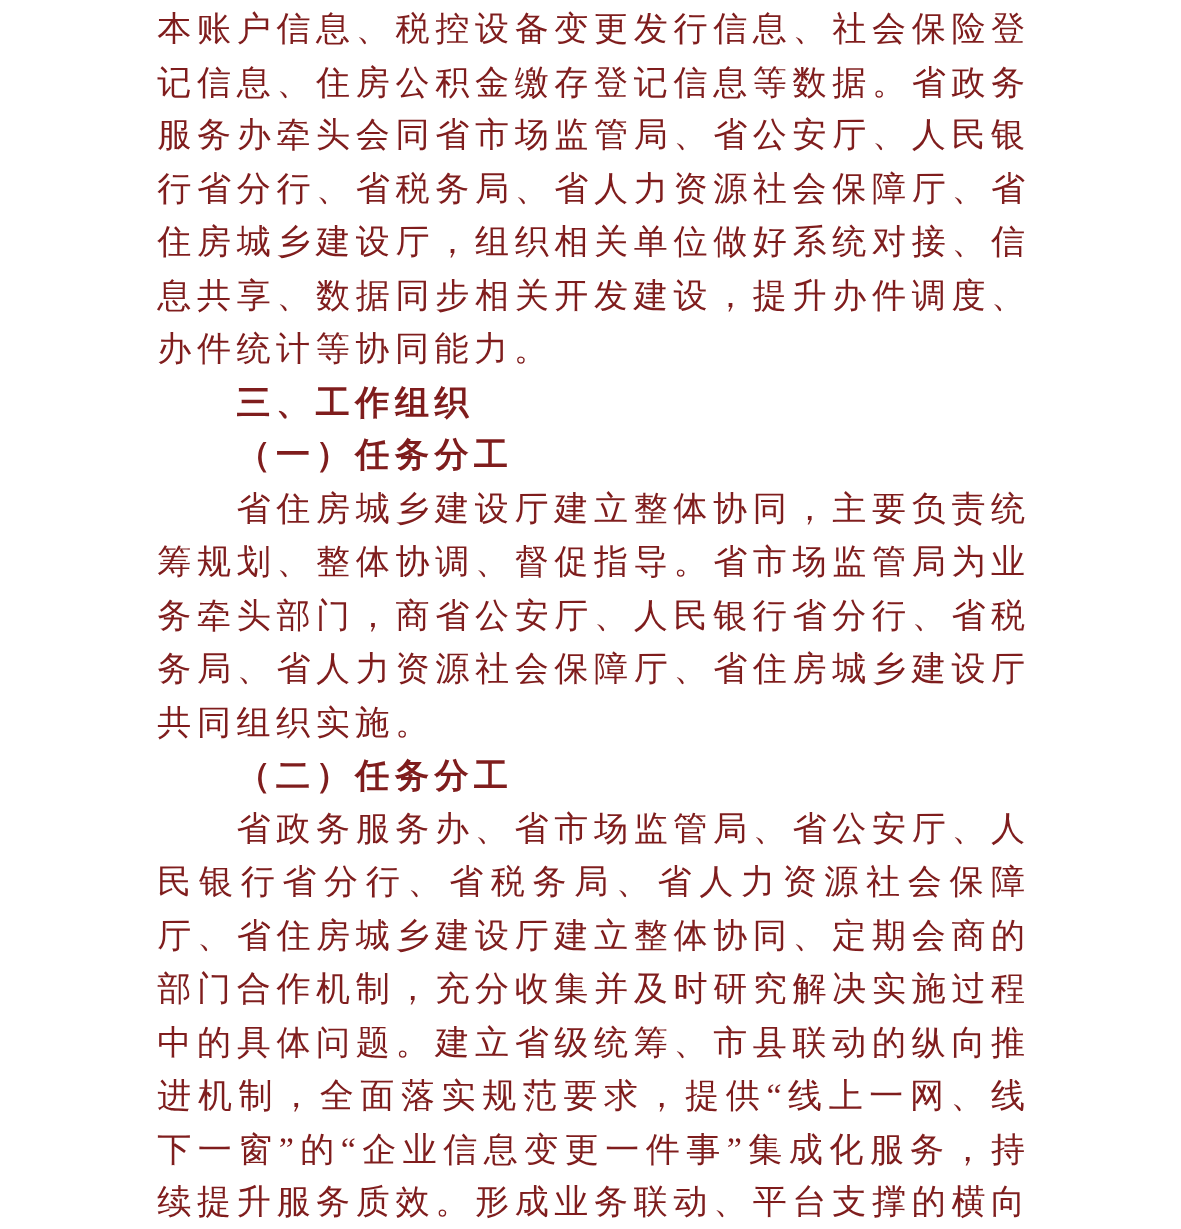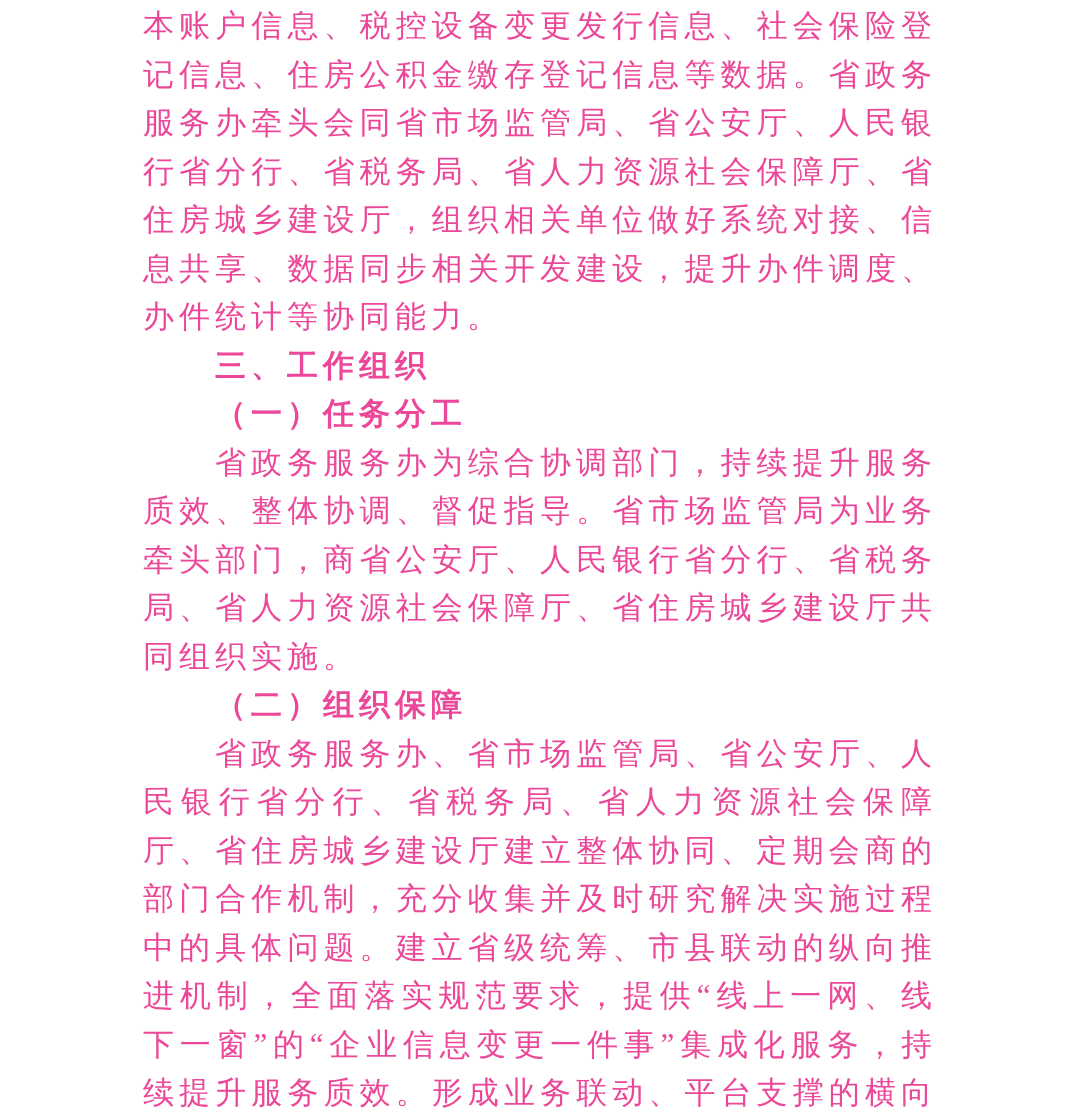--- a/index.html
+++ b/index.html
@@ -8,21 +8,21 @@
     background: #ffffff;
   }
   .page {
     position: relative;
     width: 1074px;
     height: 1117px;
     background: #ffffff;
     box-sizing: border-box;
     padding: 2px 137px 0 143px;
     overflow: hidden;
-    color: #ec4899;
+    color: #7f1d1d;
   }
   .doc-line {
     margin: 0;
     font-size: 31px;
     line-height: 48.5px;
     letter-spacing: 5px;
     text-align: justify;
     font-family: "Liberation Serif", "DejaVu Serif", serif;
     font-weight: normal;
     word-break: break-all;
@@ -46,19 +46,19 @@
 <body>
 
 <div class="page">
 
   <p class="doc-line no-indent">本账户信息、税控设备变更发行信息、社会保险登记信息、住房公积金缴存登记信息等数据。省政务服务办牵头会同省市场监管局、省公安厅、人民银行省分行、省税务局、省人力资源社会保障厅、省住房城乡建设厅，组织相关单位做好系统对接、信息共享、数据同步相关开发建设，提升办件调度、办件统计等协同能力。</p>
 
   <p class="doc-line indent-2 h-main">三、工作组织</p>
 
   <p class="doc-line indent-2 h-sub">（一）任务分工</p>
 
-  <p class="doc-line indent-2">省政务服务办为综合协调部门，持续提升服务质效、整体协调、督促指导。省市场监管局为业务牵头部门，商省公安厅、人民银行省分行、省税务局、省人力资源社会保障厅、省住房城乡建设厅共同组织实施。</p>
+  <p class="doc-line indent-2">省住房城乡建设厅建立整体协同，主要负责统筹规划、整体协调、督促指导。省市场监管局为业务牵头部门，商省公安厅、人民银行省分行、省税务局、省人力资源社会保障厅、省住房城乡建设厅共同组织实施。</p>
 
-  <p class="doc-line indent-2 h-sub">（二）组织保障</p>
+  <p class="doc-line indent-2 h-sub">（二）任务分工</p>
 
   <p class="doc-line indent-2">省政务服务办、省市场监管局、省公安厅、人民银行省分行、省税务局、省人力资源社会保障厅、省住房城乡建设厅建立整体协同、定期会商的部门合作机制，充分收集并及时研究解决实施过程中的具体问题。建立省级统筹、市县联动的纵向推进机制，全面落实规范要求，提供“线上一网、线下一窗”的“企业信息变更一件事”集成化服务，持续提升服务质效。形成业务联动、平台支撑的横向协同机制，以数据赋能支撑改革创新，共同推动“企业信息变更一件事”在我省高效办成、真正办好。</p>
 
 </div>
 
 </body></html>

